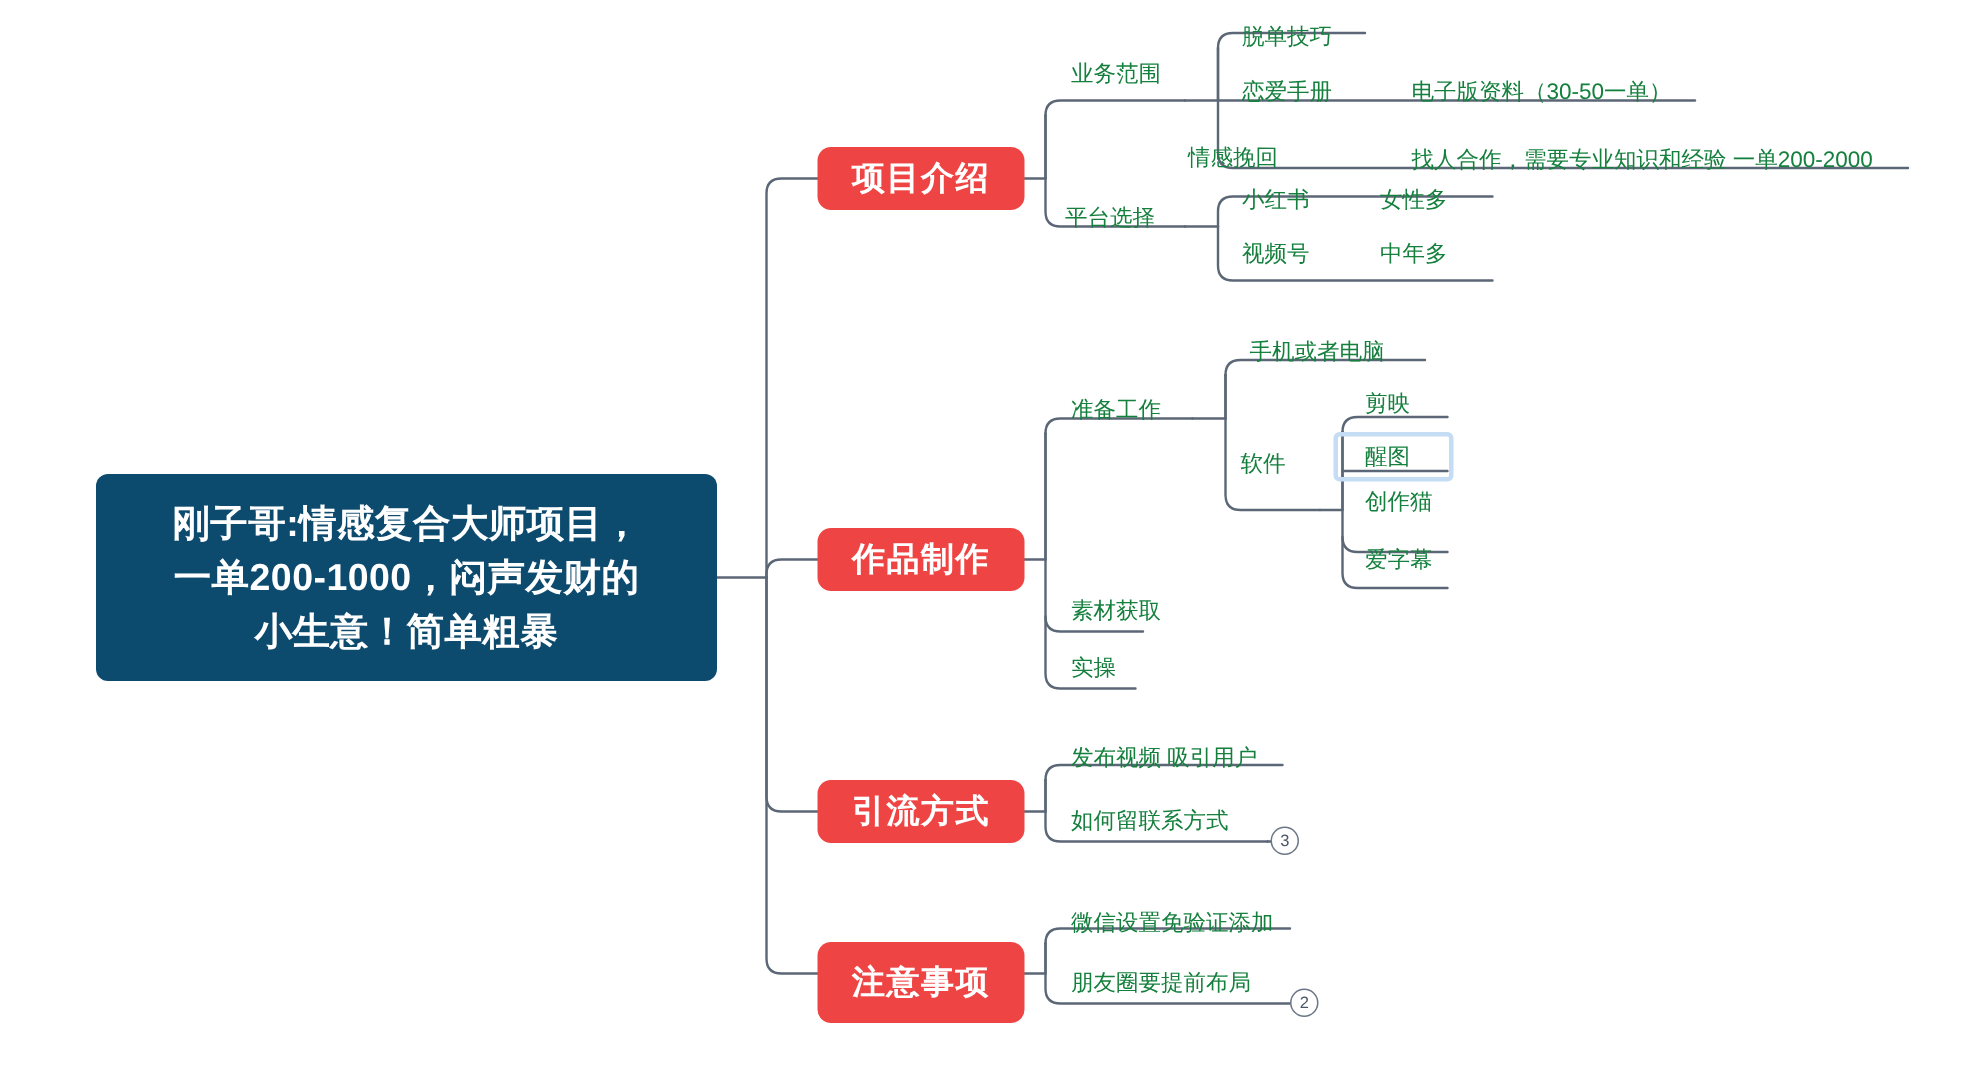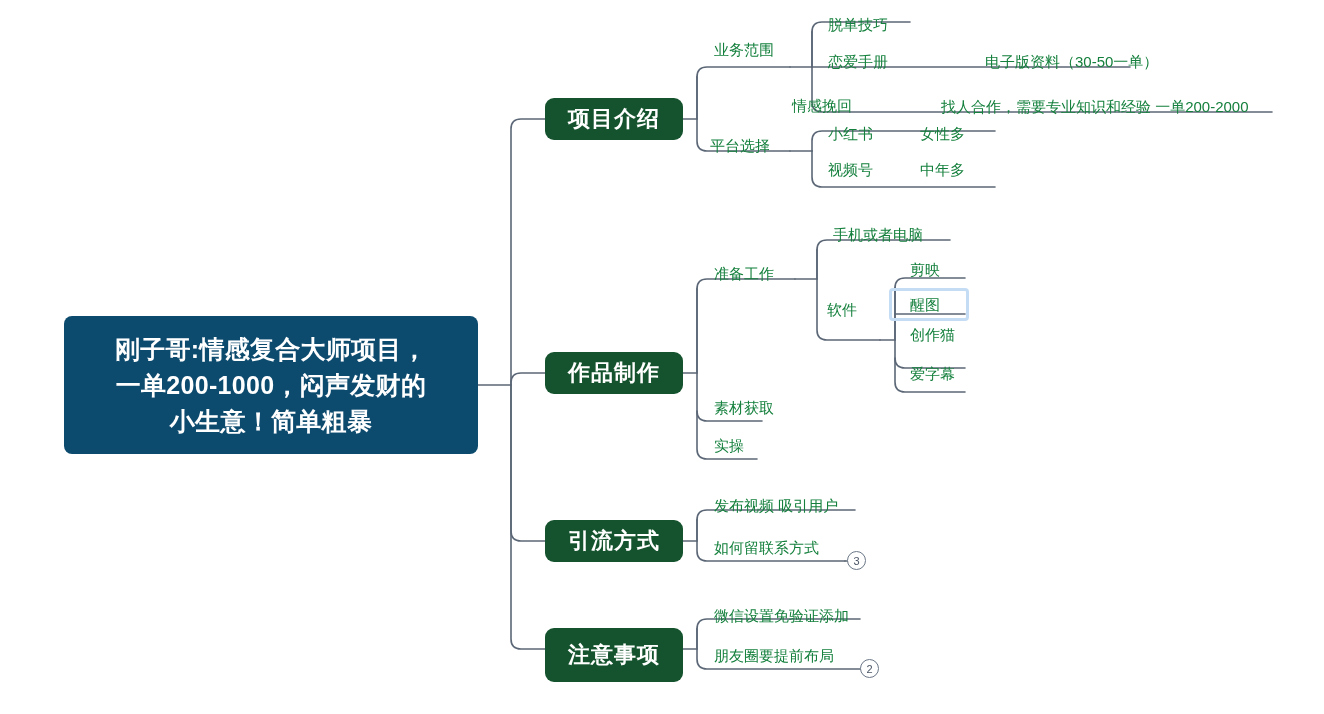--- a/index.html
+++ b/index.html
@@ -48,21 +48,21 @@
     font-weight: bold;
     line-height: 1.45;
     text-align: center;
     letter-spacing: 0.3px;
     white-space: pre-line;
   }
 
   
   .branch-node {
     position: absolute;
-    background: #14532d;
+    background: #ef4444;
     border-radius: 9px;
     display: flex;
     align-items: center;
     justify-content: center;
     box-sizing: border-box;
     z-index: 5;
   }
   .branch-node .branch-text {
     color: #ffffff;
     font-size: 22px;
@@ -200,21 +200,21 @@
     <span class="branch-text">注意事项</span>
   </div>
 
   <div class="leaf" style="left:714px; top:42px;">业务范围</div>
 
   <div class="leaf" style="left:710px; top:138px;">平台选择</div>
 
   <div class="leaf" style="left:828px; top:17px;">脱单技巧</div>
 
   <div class="leaf" style="left:828px; top:54px;">恋爱手册</div>
-  <div class="leaf" style="left:985px; top:54px;text-align:right;">电子版资料（30-50一单）</div>
+  <div class="leaf" style="left:941px; top:54px;text-align:right;">电子版资料（30-50一单）</div>
 
   <div class="leaf" style="left:792px; top:99px;font-family:Liberation Serif, serif;">情感挽回</div>
   <div class="leaf" style="left:941px; top:99px;">找人合作，需要专业知识和经验  一单200-2000</div>
 
   <div class="leaf" style="left:828px; top:126px;">小红书</div>
   <div class="leaf" style="left:920px; top:126px;">女性多</div>
 
   <div class="leaf" style="left:828px; top:162px;">视频号</div>
   <div class="leaf" style="left:920px; top:162px;">中年多</div>
 

